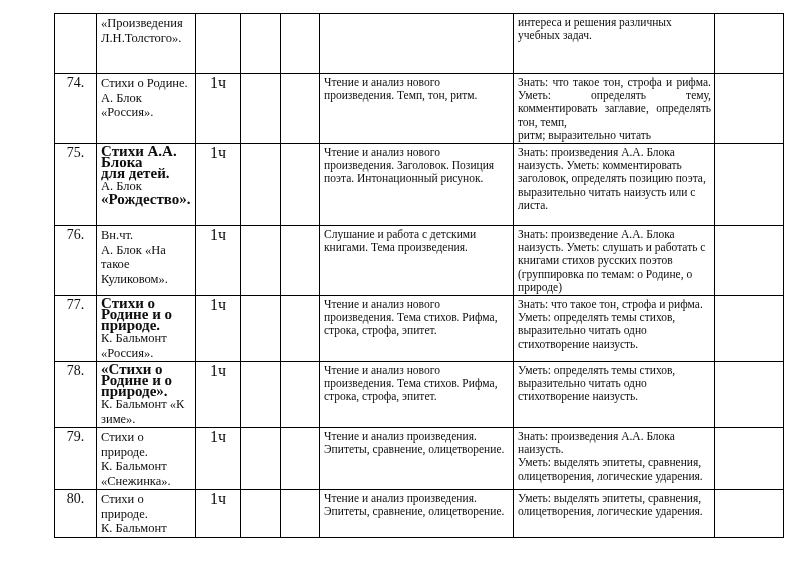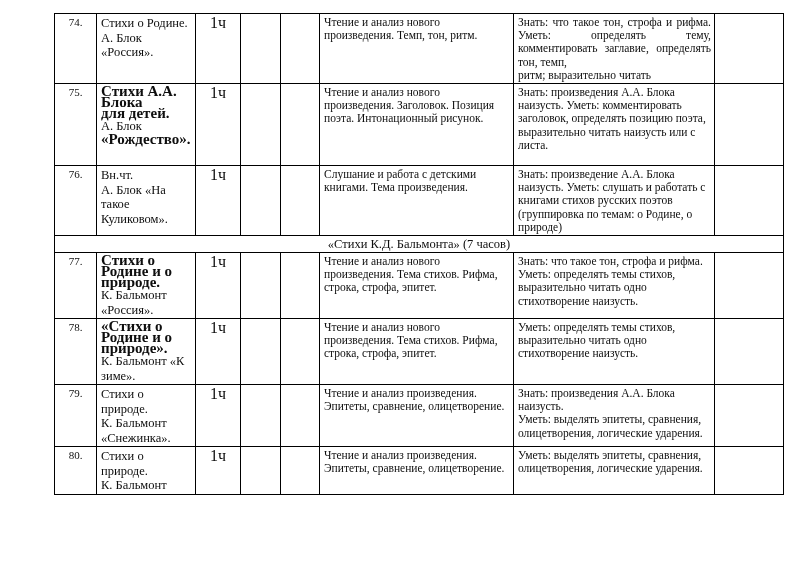--- a/index.html
+++ b/index.html
@@ -28,21 +28,21 @@
     border: 1px solid #000000;
     vertical-align: top;
     padding: 1px 3px 1px 4px;
     font-size: 11.5px;
     line-height: 13.2px;
     overflow: hidden;
     word-wrap: break-word;
   }
   td.num {
     text-align: center;
-    font-size: 11px;
+    font-size: 14px;
     padding: 2px 1px 1px 1px;
   }
   td.topic {
     font-size: 12.5px;
     line-height: 14.5px;
     padding-top: 2px;
   }
   .topic-line { min-height: 11px; }
   .topic-line.small {
     font-size: 15px;
@@ -78,20 +78,34 @@
       <col style="width:42px">
       <col style="width:99px">
       <col style="width:45px">
       <col style="width:40px">
       <col style="width:39px">
       <col style="width:194px">
       <col style="width:201px">
       <col style="width:69px">
     </colgroup>
     <tbody id="tbody">
+        <tr style="height: 60px;">
+          <td class="num"></td>
+          <td class="topic">
+            <div class="topic-line">«Произведения</div>
+            <div class="topic-line">Л.Н.Толстого».</div>
+          </td>
+          <td class="hours"></td>
+          <td class="empty"></td>
+          <td class="empty"></td>
+          <td class="activity"></td>
+          <td class="knowledge">интереса и решения различных
+учебных задач.</td>
+          <td class="empty"></td>
+        </tr>
         <tr style="height: 66px;">
           <td class="num">74.</td>
           <td class="topic">
             <div class="topic-line">Стихи о Родине.</div>
             <div class="topic-line">А. Блок</div>
             <div class="topic-line">«Россия».</div>
           </td>
           <td class="hours">1ч</td>
           <td class="empty"></td>
           <td class="empty"></td>
@@ -135,23 +149,20 @@
           <td class="empty"></td>
           <td class="activity">Слушание и работа с детскими
 книгами. Тема произведения.</td>
           <td class="knowledge">Знать: произведение А.А. Блока
 наизусть. Уметь: слушать и работать с
 книгами стихов русских поэтов
 (группировка по темам: о Родине, о
 природе)</td>
           <td class="empty"></td>
         </tr>
-        <tr style="height: 17px;">
-          <td class="section" colspan="8">«Стихи К.Д. Бальмонта» (7 часов)</td>
-        </tr>
         <tr style="height: 53px;">
           <td class="num">77.</td>
           <td class="topic">
             <div class="topic-line small">Стихи о Родине и о</div>
             <div class="topic-line small">природе.</div>
             <div class="topic-line">К. Бальмонт</div>
             <div class="topic-line">«Россия».</div>
           </td>
           <td class="hours">1ч</td>
           <td class="empty"></td>

